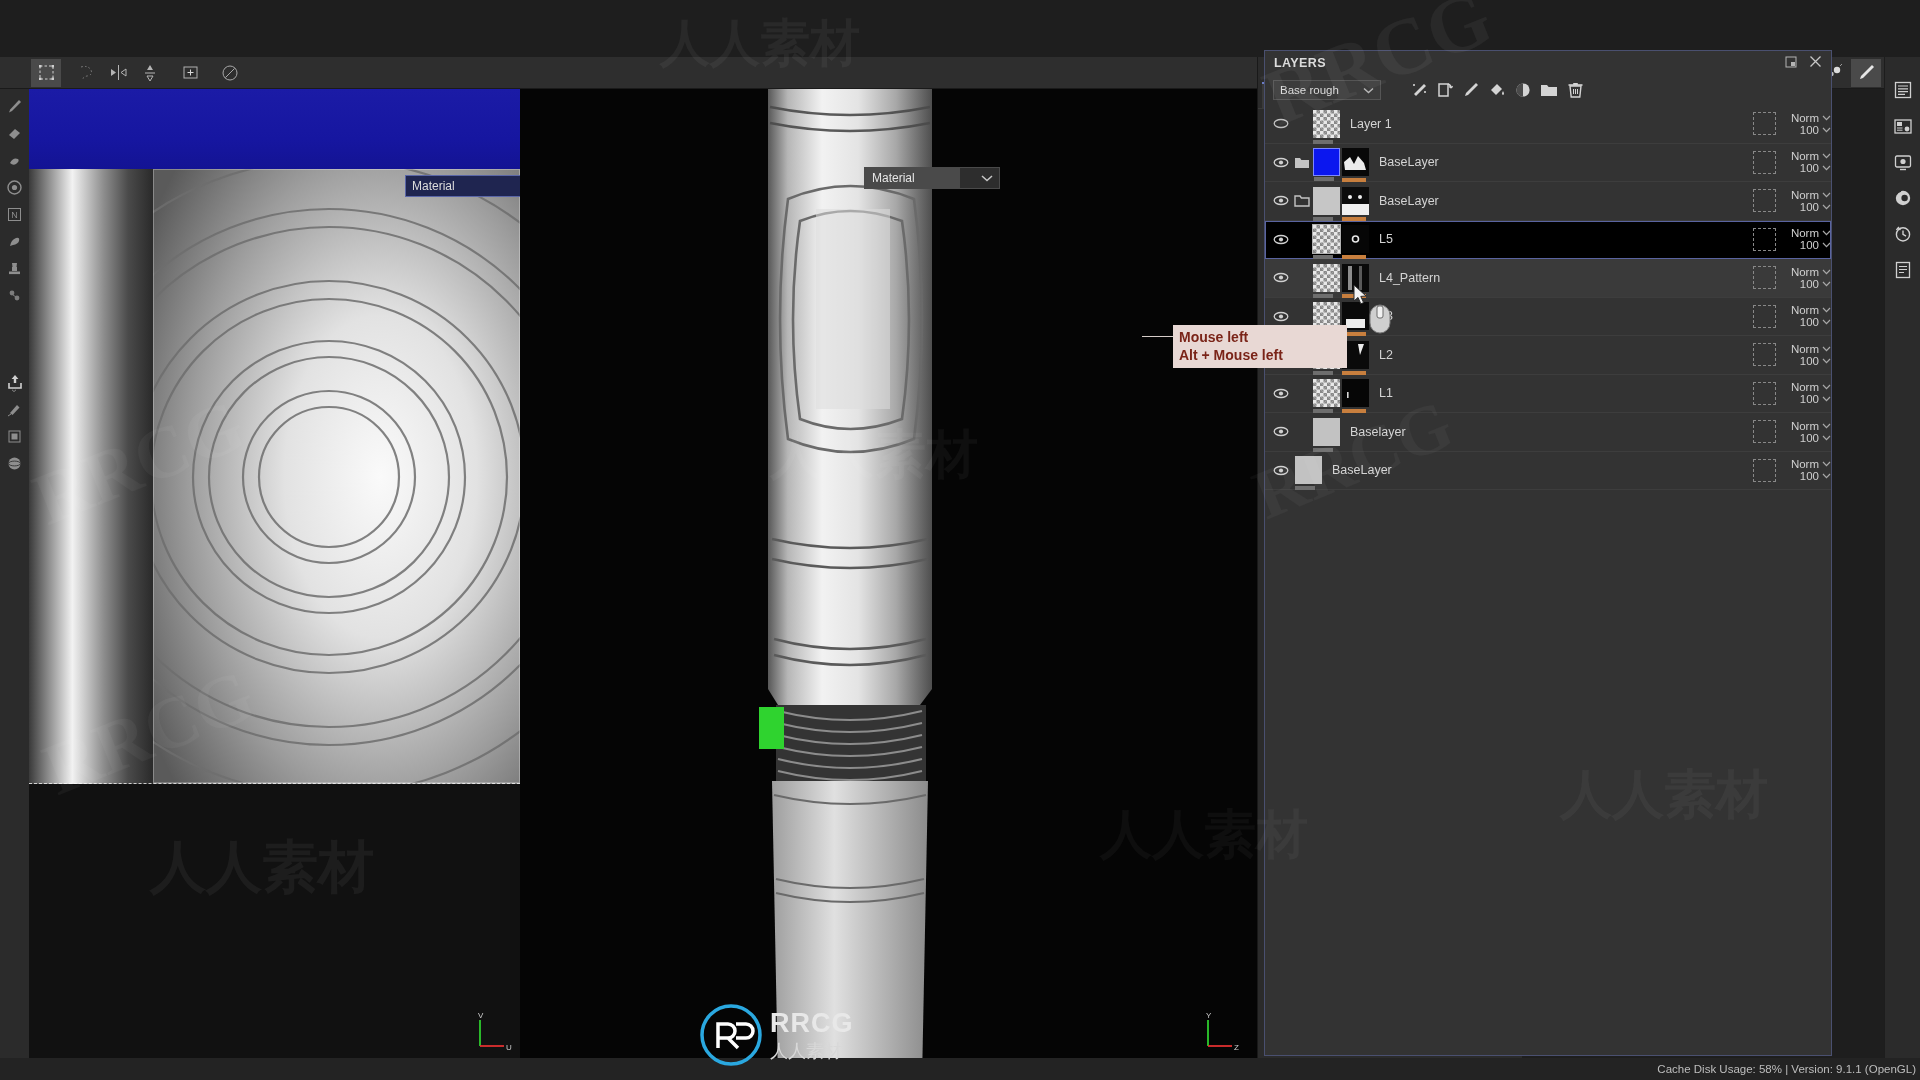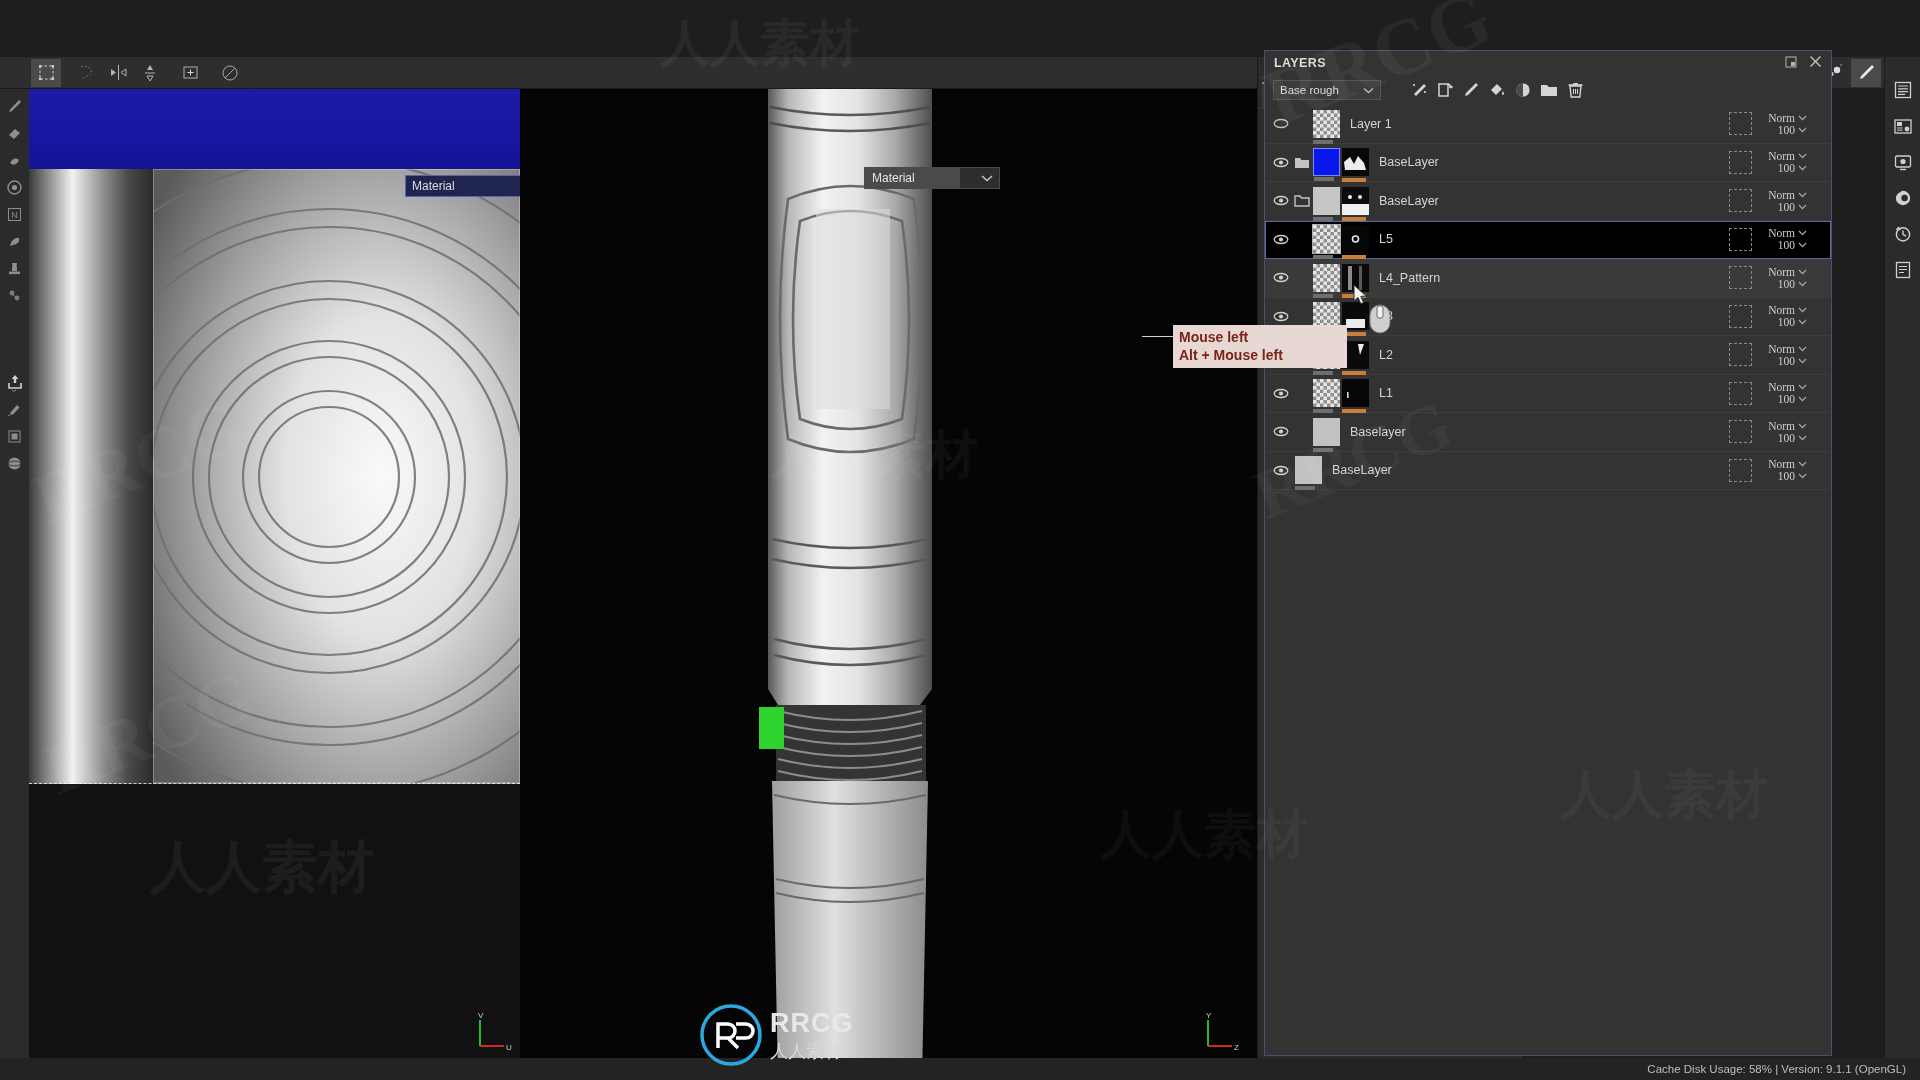--- a/index.html
+++ b/index.html
@@ -132,34 +132,34 @@
   .fold { width:22px; display:flex; align-items:center; justify-content:center; }
   .th { width:27px; height:28px; position:relative; margin-right:2px; }
   .chk { background-image:
       linear-gradient(45deg,#888 25%,transparent 25%),
       linear-gradient(-45deg,#888 25%,transparent 25%),
       linear-gradient(45deg,transparent 75%,#888 75%),
       linear-gradient(-45deg,transparent 75%,#888 75%);
     background-size:7px 7px; background-position:0 0,0 3.5px,3.5px -3.5px,-3.5px 0px; background-color:#e8e8e8; }
   .th .ubar { position:absolute; left:0; bottom:-6px; width:27px; height:4px; }
   .lname { font-size:12.5px; color:#d4d4d4; margin-left:8px; }
-  .lright { margin-left:auto; display:flex; align-items:center; padding-right:24px; gap:3px;font-family:Liberation Serif, serif; }
+  .lright { margin-left:auto; display:flex; align-items:center; padding-right:0; gap:3px; }
   .maskbox { width:23px; height:23px; border:1px dashed #888; }
   .blendcol { display:flex; flex-direction:column; align-items:flex-end; width:52px; }
   .bl { font-size:11.5px; color:#cfcfcf; display:flex; align-items:center; gap:3px; }
 
   
   .rstrip { position:absolute; top:57px; right:0; width:36px; bottom:22px;
     background:#2b2b2b; border-left:1px solid #1d1d1d; display:flex; flex-direction:column;
     align-items:center; padding-top:22px; gap:14px; }
   .rsi { width:22px; height:22px; display:flex; align-items:center; justify-content:center; }
 
   
   .status { position:absolute; left:0; bottom:0; width:1920px; height:22px; background:#232323;
-    display:flex; align-items:center; justify-content:flex-end; padding-right:14px; }
+    display:flex; align-items:center; justify-content:flex-end; padding-right:4px; }
   .status .stxt { font-size:11.5px; color:#bdbdbd; }
 
   
   .cursorArrow { position:absolute; left:1353px; top:284px; z-index:45; }
   .mouseglyph { position:absolute; left:1367px; top:303px; z-index:44; }
 
   
   .wm { position:absolute; color:rgba(255,255,255,.055); font-weight:bold; pointer-events:none;
     font-family:"Liberation Serif", serif; }
   .wmlogo { position:absolute; left:700px; bottom:10px; width:180px; height:70px; z-index:30;

